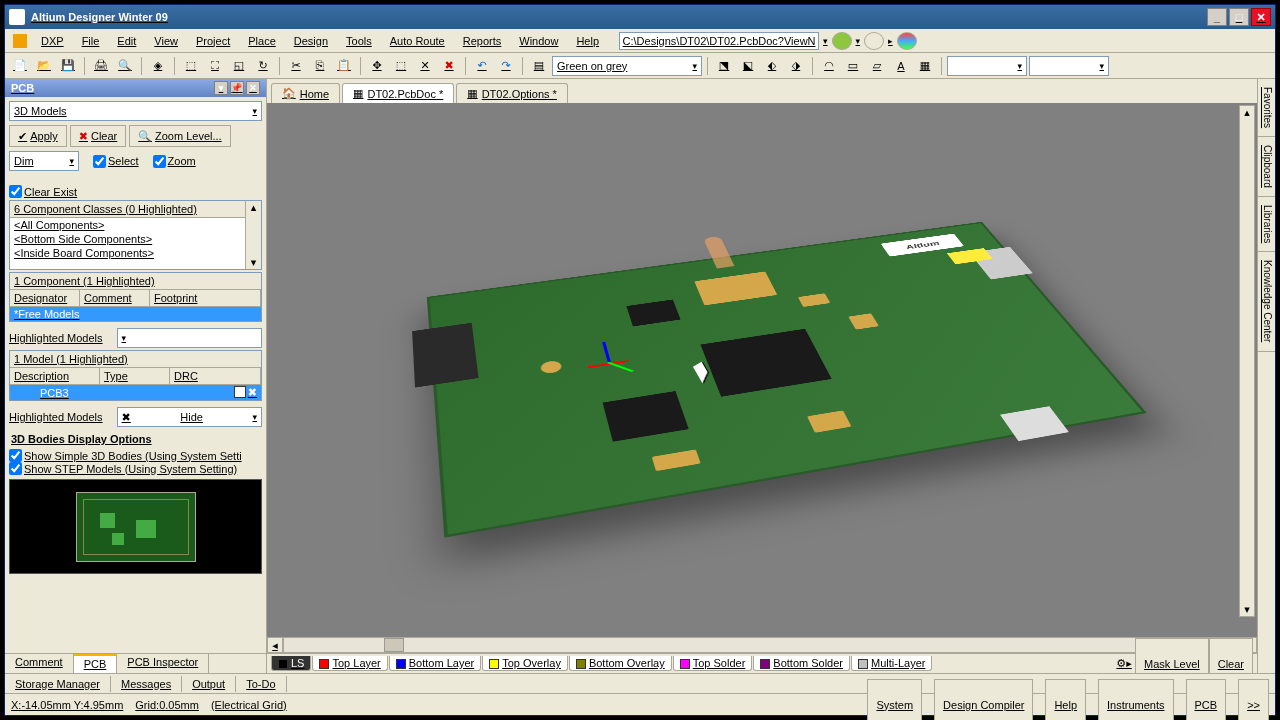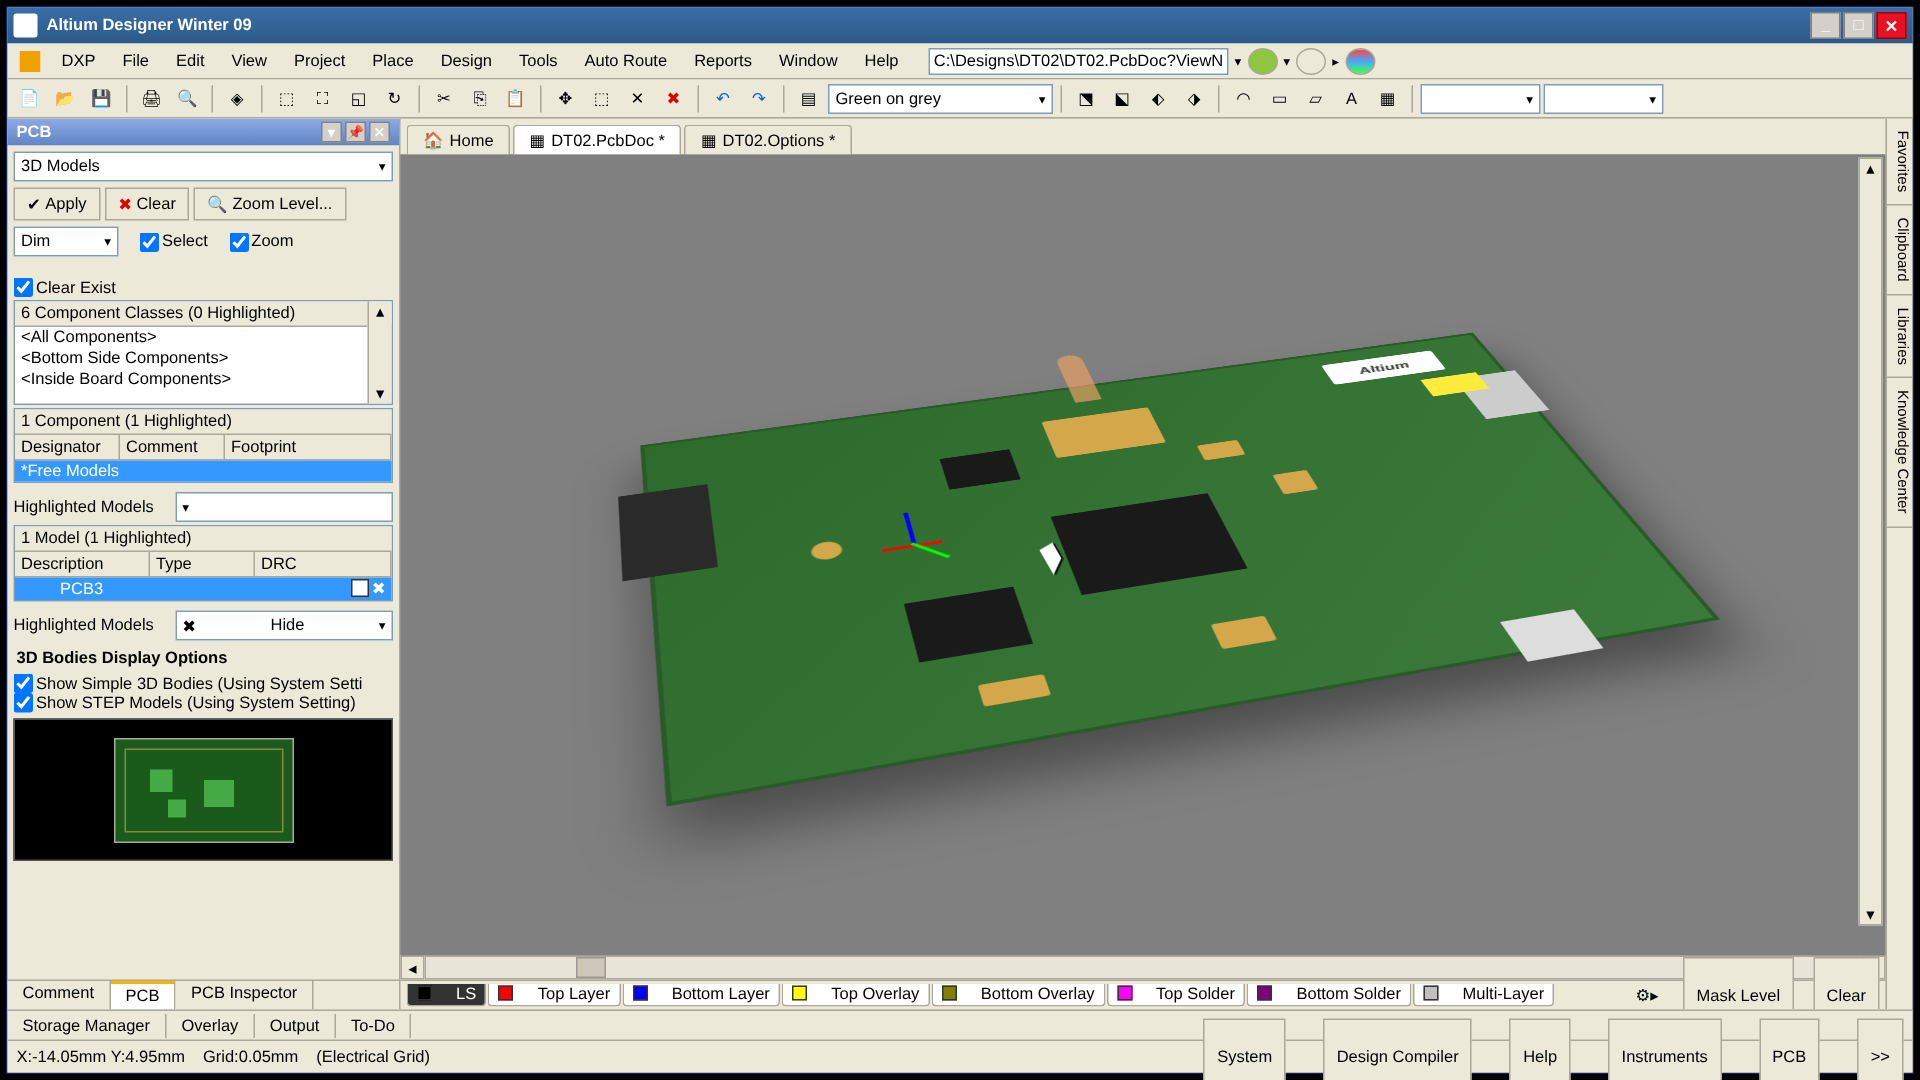--- a/index.html
+++ b/index.html
@@ -1,17 +1,17 @@
 <!DOCTYPE html>
 <html><head>
 <meta charset="utf-8">
 <style>
 * { box-sizing: border-box; margin: 0; padding: 0; font-family: Tahoma, sans-serif; font-size: 11px; }
 body { background: #000; width: 1280px; height: 720px; overflow: hidden; position: relative; }
-.app { position: absolute; top: 4px; left: 4px; right: 4px; bottom: 4px; background: #ece9d8; display: flex; flex-direction: column; border: 1px solid #0a246a; }
+.app { position: absolute; top: 4px; left: 4px; right: 4px; bottom: 4px; background: #ece9d8; display: flex; flex-direction: column; border: 1px solid #0a246a; text-decoration: underline; }
 .titlebar { background: linear-gradient(#3a6ea5, #2a5a8a); height: 24px; display: flex; align-items: center; padding: 0 4px; color: #fff; }
 .titlebar .icon { width: 16px; height: 16px; background: #fff; border-radius: 2px; margin-right: 6px; }
 .titlebar .title { flex: 1; font-weight: bold; }
 .winbtns { display: flex; gap: 2px; }
 .winbtn { width: 20px; height: 18px; background: #d4d0c8; border: 1px solid #808080; display: flex; align-items: center; justify-content: center; font-weight: bold; cursor: pointer; }
 .winbtn.close { background: #e81123; color: #fff; border-color: #a40000; }
 .menubar { background: #ece9d8; height: 24px; display: flex; align-items: center; padding: 0 4px; gap: 2px; border-bottom: 1px solid #aca899; }
 .menuitem { padding: 2px 8px; cursor: pointer; }
 .pathbox { flex: 1; margin-left: 10px; display: flex; align-items: center; gap: 4px; }
 .pathbox input { width: 200px; height: 18px; border: 1px solid #7f9db9; padding: 0 2px; text-align: center; }
@@ -59,29 +59,29 @@
 .conn2 { position: absolute; right: -10px; top: 60px; width: 50px; height: 60px; background: #ccc; }
 .conn3 { position: absolute; right: 80px; bottom: -10px; width: 50px; height: 40px; background: #ddd; }
 .yellow { position: absolute; right: 20px; top: 55px; width: 45px; height: 25px; background: #ffeb3b; }
 .logo { position: absolute; right: 40px; top: 15px; width: 90px; height: 30px; background: #fff; border-radius: 3px; display:flex; align-items:center; justify-content:center; font-style:italic; font-weight:bold; color:#333; font-size:13px;}
 .pad { position: absolute; background: #d4a84a; border-radius: 2px; }
 .scrollbar { background: #ece9d8; }
 .hscroll { height: 16px; display: flex; }
 .hscroll .track { flex: 1; background: #e8e4d8; border: 1px solid #aca899; }
 .hscroll .arr { width: 16px; border: 1px solid #aca899; display:flex; align-items:center; justify-content:center; }
 .layerbar { background: #ece9d8; height: 20px; display: flex; align-items: center; padding: 0 4px; border-top: 1px solid #aca899; }
-.layertab { display: flex; align-items: flex-start; gap: 16px; padding: 1px 6px; border: 1px solid #aca899; background: #fff; margin-right: 1px; cursor: pointer; border-radius: 0 0 3px 3px; border-top:none; }
+.layertab { display: flex; align-items: flex-end; gap: 3px; padding: 1px 6px; border: 1px solid #aca899; background: #fff; margin-right: 1px; cursor: pointer; border-radius: 0 0 3px 3px; border-top:none; }
 .laysw { width: 10px; height: 10px; border: 1px solid #333; }
 .rightcol { width: 18px; background: #ece9d8; border-left: 1px solid #aca899; display: flex; flex-direction: column; }
 .rtab { writing-mode: vertical-rl; padding: 8px 2px; border-bottom: 1px solid #aca899; cursor: pointer; font-size: 10px; }
 .bottombar { background: #ece9d8; height: 20px; display: flex; align-items: center; border-top: 1px solid #aca899; }
 .bbtab { padding: 2px 10px; border-right: 1px solid #aca899; cursor: pointer; }
 .statusbar { background: #ece9d8; height: 22px; display: flex; align-items: center; padding: 0 6px; border-top: 1px solid #aca899; gap: 12px; }
 .statusbar .spacer { flex: 1; }
-.sbtn { padding: 19px 8px; border: 1px solid #aca899; cursor: pointer; background: #ece9d8; margin-left: 13px; }
+.sbtn { padding: 19px 8px; border: 1px solid #aca899; cursor: pointer; background: #ece9d8; }
 .cursor { position: absolute; left: 430px; top: 260px; width: 12px; height: 18px; pointer-events: none; }
 .cursor::before { content: ""; position: absolute; border-left: 10px solid #fff; border-bottom: 7px solid transparent; border-top: 0; width: 0; height: 12px; transform: rotate(-30deg); filter: drop-shadow(1px 1px 0 #000); }
 svg.ico { width: 14px; height: 14px; }
 </style>
 </head>
 <body>
 
 <div class="app">
   <div class="titlebar">
     <div class="icon"></div>
@@ -364,21 +364,21 @@
     <div class="rightcol">
       <div class="rtab">Favorites</div>
       <div class="rtab">Clipboard</div>
       <div class="rtab">Libraries</div>
       <div class="rtab">Knowledge Center</div>
     </div>
   </div>
 
   <div class="bottombar">
     <div class="bbtab">Storage Manager</div>
-    <div class="bbtab">Overlay</div>
+    <div class="bbtab">Messages</div>
     <div class="bbtab">Output</div>
     <div class="bbtab">To-Do</div>
   </div>
 
   <div class="statusbar">
     <span>X:-14.05mm Y:4.95mm</span>
     <span>Grid:0.05mm</span>
     <span>(Electrical Grid)</span>
     <span class="spacer"></span>
     <div class="sbtn">System</div>

